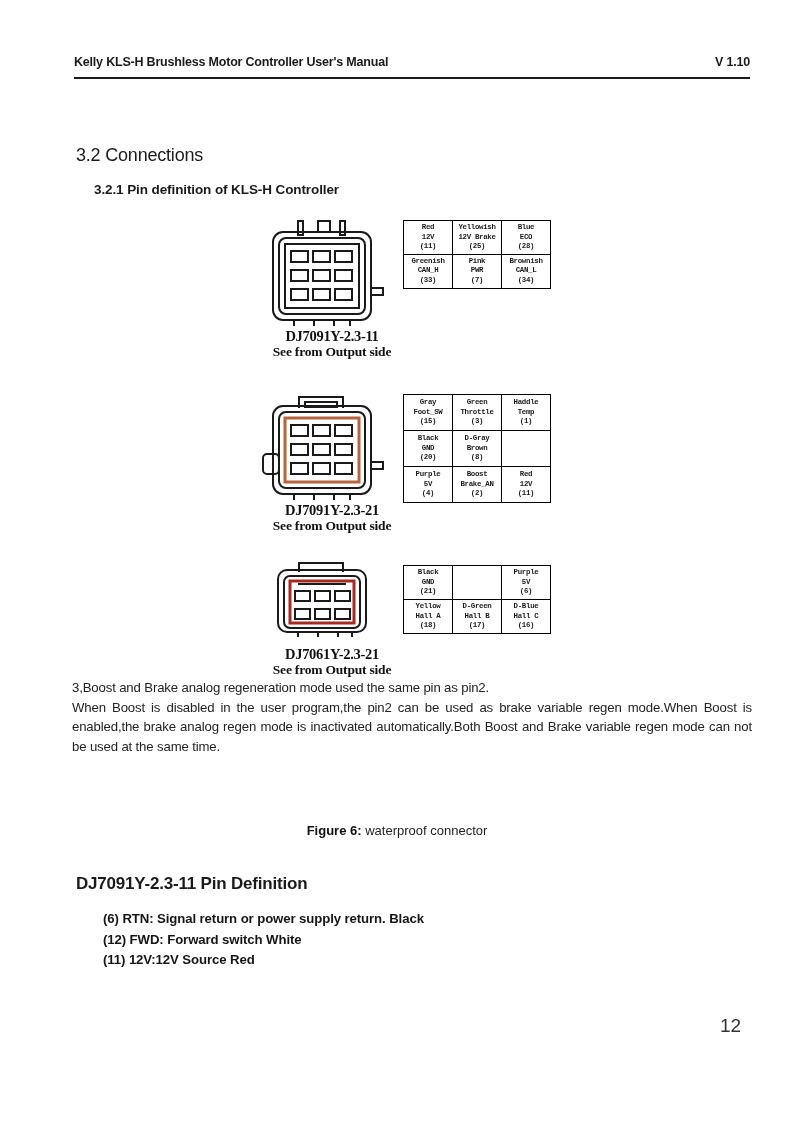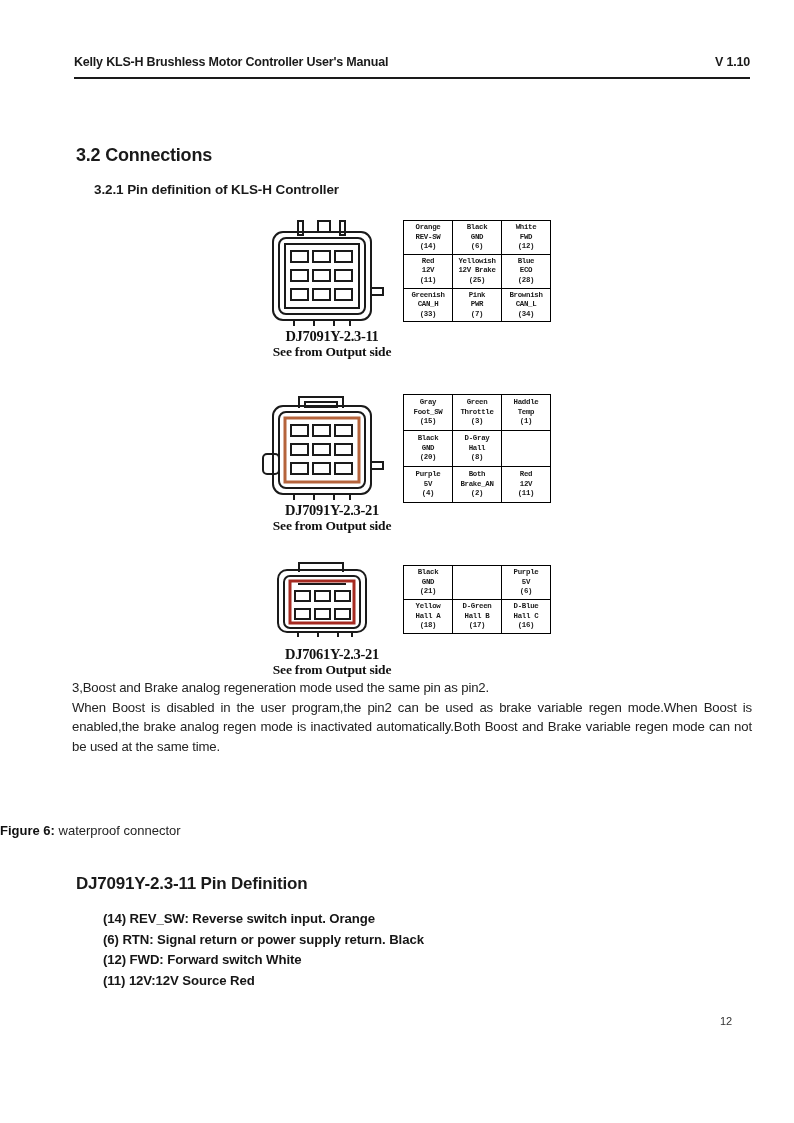--- a/index.html
+++ b/index.html
@@ -48,21 +48,21 @@
     height: 2px;
     background: #1a1a1a;
   }
 
   
   .h-section {
     position: absolute;
     left: 76px;
     top: 145px;
     font-size: 18px;
-    font-weight: bold;
+    font-weight: normal;
     letter-spacing: -0.2px;
   }
   .h-sub {
     position: absolute;
     left: 94px;
     top: 182px;
     font-size: 13.5px;
     font-weight: bold;
     letter-spacing: -0.1px;
   }
@@ -142,21 +142,21 @@
     text-align: justify;
     text-align-last: left;
   }
 
   
   .fig-cap {
     position: absolute;
     left: 0;
     top: 823px;
     width: 794px;
-    text-align: left;
+    text-align: center;
     font-size: 13px;
     color: #232323;
   }
   .fig-cap b { font-weight: bold; color: #111; }
 
   
   .pindef-title {
     position: absolute;
     left: 76px;
     top: 874px;
@@ -174,21 +174,21 @@
     color: #161616;
     letter-spacing: -0.1px;
   }
   .pindef-list .pd-line { display: block; white-space: nowrap; }
 
   
   .page-num {
     position: absolute;
     left: 720px;
     top: 1015px;
-    font-size: 11px;
+    font-size: 19px;
     color: #333;
     text-align: right;
   }
 </style>
 </head>
 <body>
 
 <div class="page">
 
   <div class="header">
@@ -227,37 +227,20 @@
       </g>
     </svg>
     <div class="conn-caption" style="width:160px;">
       <div class="cap-model">DJ7091Y-2.3-11</div>
       <div class="cap-side">See from Output side</div>
     </div>
   </div>
 
   <table class="pin-table t1" style="left:403px; top:220px;">
     <tbody>
-        <tr>
-      <td>
-        <span class="l1">Orange</span>
-        <span class="l2">REV-SW</span>
-        <span class="l3">(14)</span>
-      </td>
-      <td>
-        <span class="l1">Black</span>
-        <span class="l2">GND</span>
-        <span class="l3">(6)</span>
-      </td>
-      <td>
-        <span class="l1">White</span>
-        <span class="l2">FWD</span>
-        <span class="l3">(12)</span>
-      </td>
-    </tr>
     <tr>
       <td>
         <span class="l1">Red</span>
         <span class="l2">12V</span>
         <span class="l3">(11)</span>
       </td>
       <td>
         <span class="l1">Yellowish</span>
         <span class="l2">12V Brake</span>
         <span class="l3">(25)</span>
@@ -340,33 +323,33 @@
       </td>
     </tr>
     <tr>
       <td>
         <span class="l1">Black</span>
         <span class="l2">GND</span>
         <span class="l3">(20)</span>
       </td>
       <td>
         <span class="l1">D-Gray</span>
-        <span class="l2">Hall</span>
+        <span class="l2">Brown</span>
         <span class="l3">(8)</span>
       </td>
       <td class="empty"></td>
     </tr>
     <tr>
       <td>
         <span class="l1">Purple</span>
         <span class="l2">5V</span>
         <span class="l3">(4)</span>
       </td>
       <td>
-        <span class="l1">Both</span>
+        <span class="l1">Boost</span>
         <span class="l2">Brake_AN</span>
         <span class="l3">(2)</span>
       </td>
       <td>
         <span class="l1">Red</span>
         <span class="l2">12V</span>
         <span class="l3">(11)</span>
       </td>
     </tr>
   </tbody>
@@ -438,21 +421,20 @@
     <span class="n-line">3,Boost and Brake analog regeneration mode used the same pin as pin2.</span>
     <span class="n-just">When Boost is disabled in the user program,the pin2 can be used as brake variable regen mode.When Boost is enabled,the brake analog regen mode is inactivated automatically.Both Boost and Brake variable regen mode can not be used at the same time.</span>
   </div>
 
   <div class="fig-cap">
     <b>Figure 6:</b><span> waterproof connector</span>
   </div>
 
   <div class="pindef-title">DJ7091Y-2.3-11 Pin Definition</div>
   <div class="pindef-list">
-    <span class="pd-line">(14) REV_SW: Reverse switch input.    Orange</span>
     <span class="pd-line">(6) RTN: Signal return or power supply return.    Black</span>
     <span class="pd-line">(12) FWD: Forward switch   White</span>
     <span class="pd-line">(11) 12V:12V Source Red</span>
   </div>
 
   <div class="page-num">12</div>
 
 </div>
 
 </body></html>

